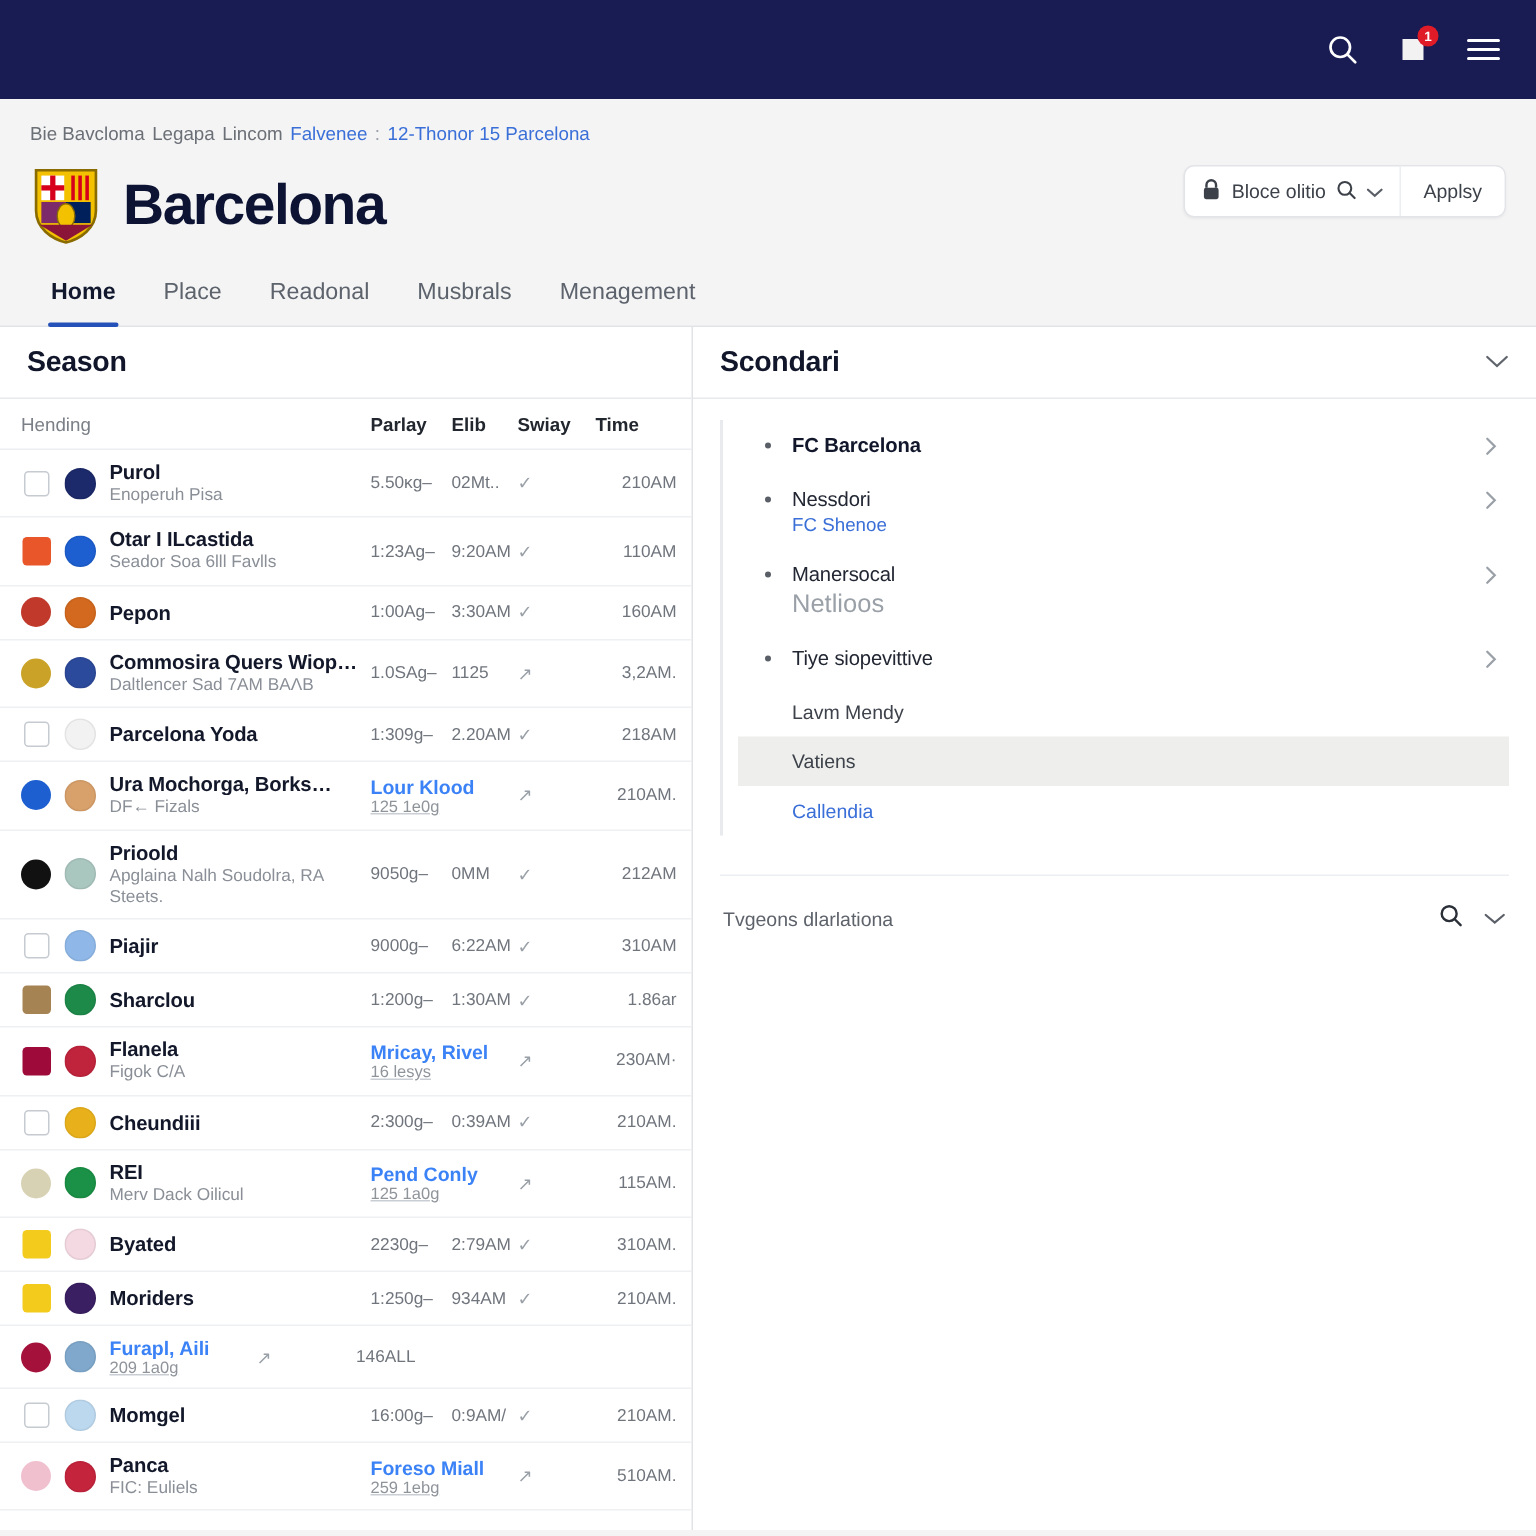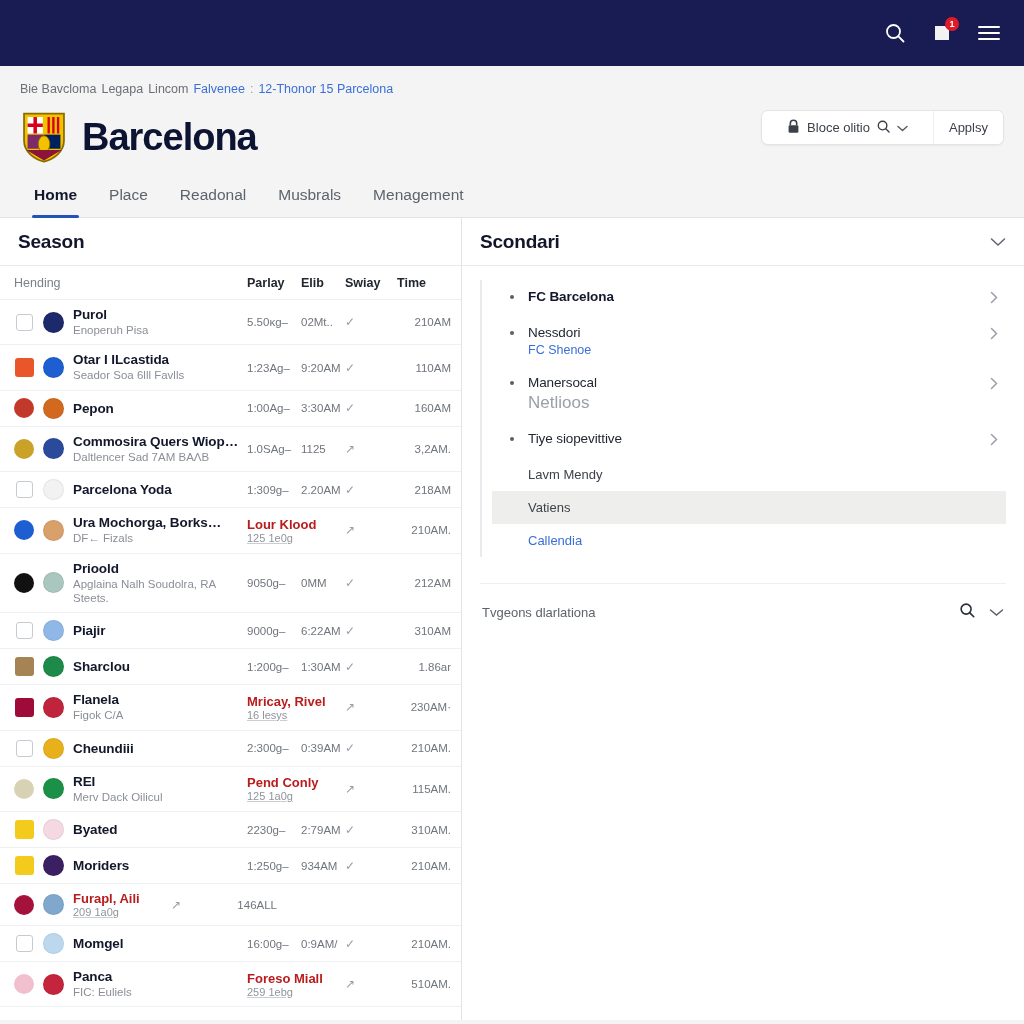--- a/index.html
+++ b/index.html
@@ -97,21 +97,21 @@
     align-items: stretch;
     background: #ffffff;
     border: 1px solid #e3e4e8;
     border-radius: 7px;
     overflow: hidden;
     box-shadow: 0 1px 2px rgba(0,0,0,0.05);
     height: 35px;
   }
   .filter-chip {
     display: flex; align-items: center; gap: 7px;
-    padding: 0 25px;
+    padding: 0 11px;
     font-size: 13px;
     color: #3c4149;
     cursor: pointer;
     border-right: 1px solid #eceef1;
   }
   .filter-chip .lock { flex: 0 0 auto; }
   .apply-btn {
     display: flex; align-items: center;
     padding: 0 15px;
     font-size: 13px;
@@ -267,21 +267,21 @@
   }
   .cell.c-parlay { width: 54px; flex: 0 0 54px; }
   .cell.c-elib   { width: 44px; flex: 0 0 44px; }
   .cell.c-sway   { width: 52px; flex: 0 0 52px; text-align: left; color:#9aa0a7; }
   .cell.c-time   { width: 54px; flex: 0 0 54px; text-align: right; }
 
   .mid-strong {
     width: 98px; flex: 0 0 98px;
   }
   .mid-strong .ms-t {
-    font-size: 13px; font-weight: 700; color: #b91c1c;
+    font-size: 13px; font-weight: 700; color: #3b82f6;
     white-space: nowrap;
   }
   .mid-strong .ms-s {
     font-size: 11px; color: #8f949b;
     text-decoration: underline;
     text-decoration-color: #c9ced4;
   }
   .tick { color: #8e949b; font-size: 12px; }
 
   

